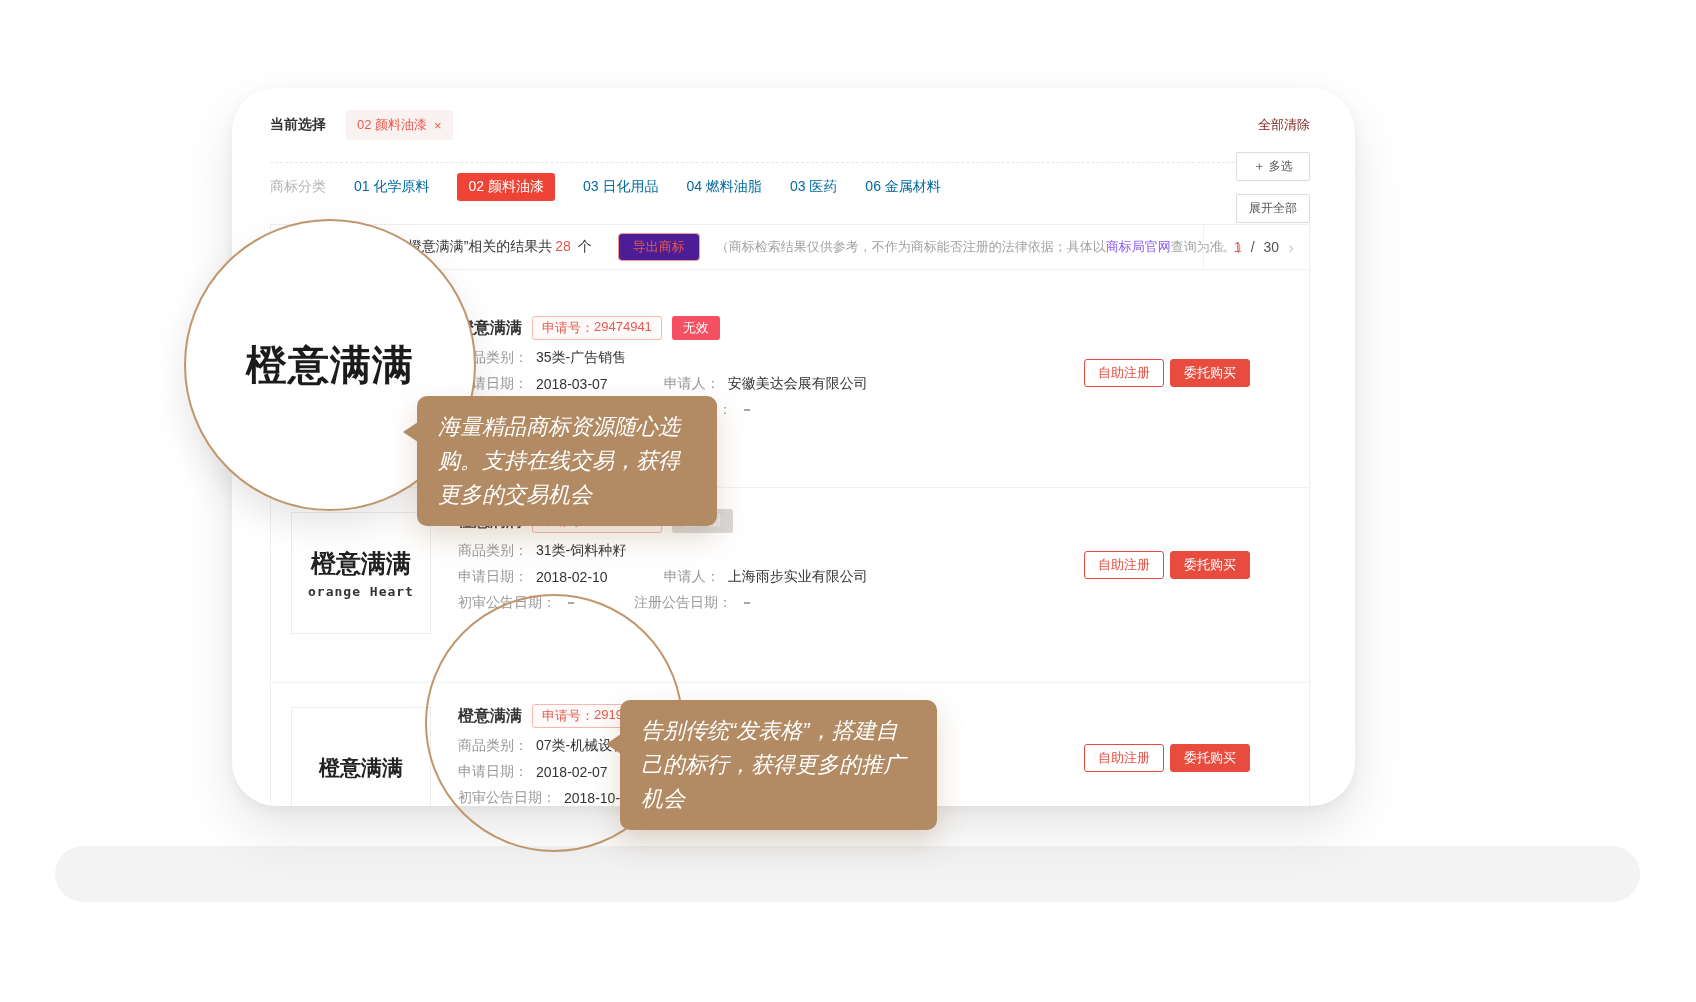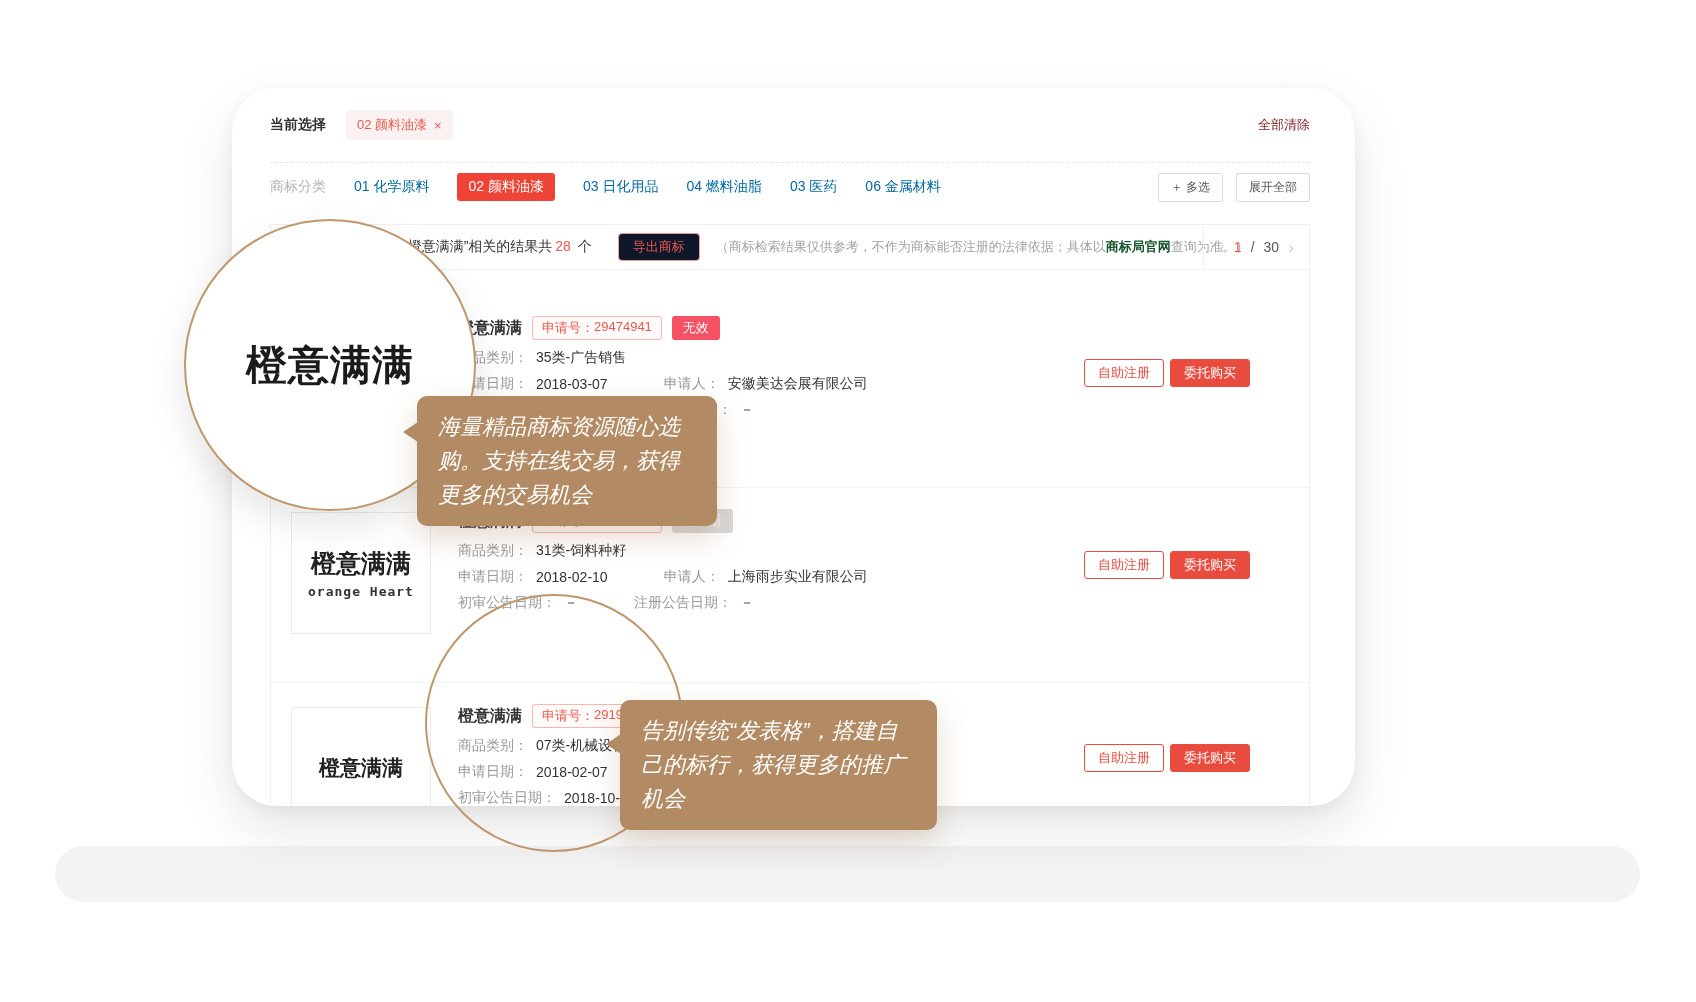--- a/index.html
+++ b/index.html
@@ -27,35 +27,35 @@
 
   .dashed-divider { position:absolute; left:38px; right:45px; top:74px;
     border-top:1px dashed #e6e6e6; }
 
   
   .category-bar { position:absolute; left:38px; right:45px; top:75px; height:48px;
     display:flex; align-items:center; }
   .cat-label { color:#b3b3b3; font-size:14px; margin-right:28px; }
   .cat-item { color:#0369a1; font-size:14px; margin-right:28px; cursor:pointer; white-space:nowrap; }
   .cat-item.active { background:#ee4335; color:#fff; padding:5px 11px; border-radius:3px; }
-  .cat-right { margin-left:auto; display:flex; gap:13px; }
+  .cat-right { margin-left:auto; display:flex; gap:13px;flex-direction:column; }
   .ghost-btn { border:1px solid #dcdcdc; background:#fff; color:#555; font-size:12px;
     padding:5px 12px; border-radius:2px; cursor:pointer; white-space:nowrap; }
 
   
   .results-card { position:absolute; left:38px; right:45px; top:136px; height:740px;
     border:1px solid #efefef; background:#fff; }
   .card-header { position:relative; height:45px; border-bottom:1px solid #f1f1f1;
     display:flex; align-items:center; padding-left:20px; }
   .summary { font-size:14px; color:#333; white-space:nowrap; }
   .summary .count { color:#e8584c; margin:0 3px; font-style:normal; }
-  .export-btn { margin-left:26px; border:1px solid #f19a90; color:#e8584c; background:#0f172a;
+  .export-btn { margin-left:26px; border:1px solid #f19a90; color:#e8584c; background:#4c1d95;
     border-radius:4px; font-size:13px; padding:4px 14px; cursor:pointer; white-space:nowrap; }
   .disclaimer { margin-left:16px; font-size:13px; color:#a3a3a3; white-space:nowrap; }
-  .disclaimer .gov-link { color:#14532d; font-weight:700; cursor:pointer; }
+  .disclaimer .gov-link { color:#8b5cf6; font-weight:400; cursor:pointer; }
   .pagination { position:absolute; right:0; top:0; height:100%; width:106px;
     border-left:1px solid #f1f1f1; display:flex; align-items:center; justify-content:center;
     gap:9px; font-size:14px; }
   .pg-arrow { color:#ccc; font-size:17px; cursor:pointer; line-height:1; }
   .pg-cur { color:#e8584c; }
   .pg-sep, .pg-total { color:#555; }
 
   
   .result-row { position:relative; border-bottom:1px solid #f2f2f2; }
   .row-a { height:218px; } .row-b { height:195px; } .row-c { height:240px; }

